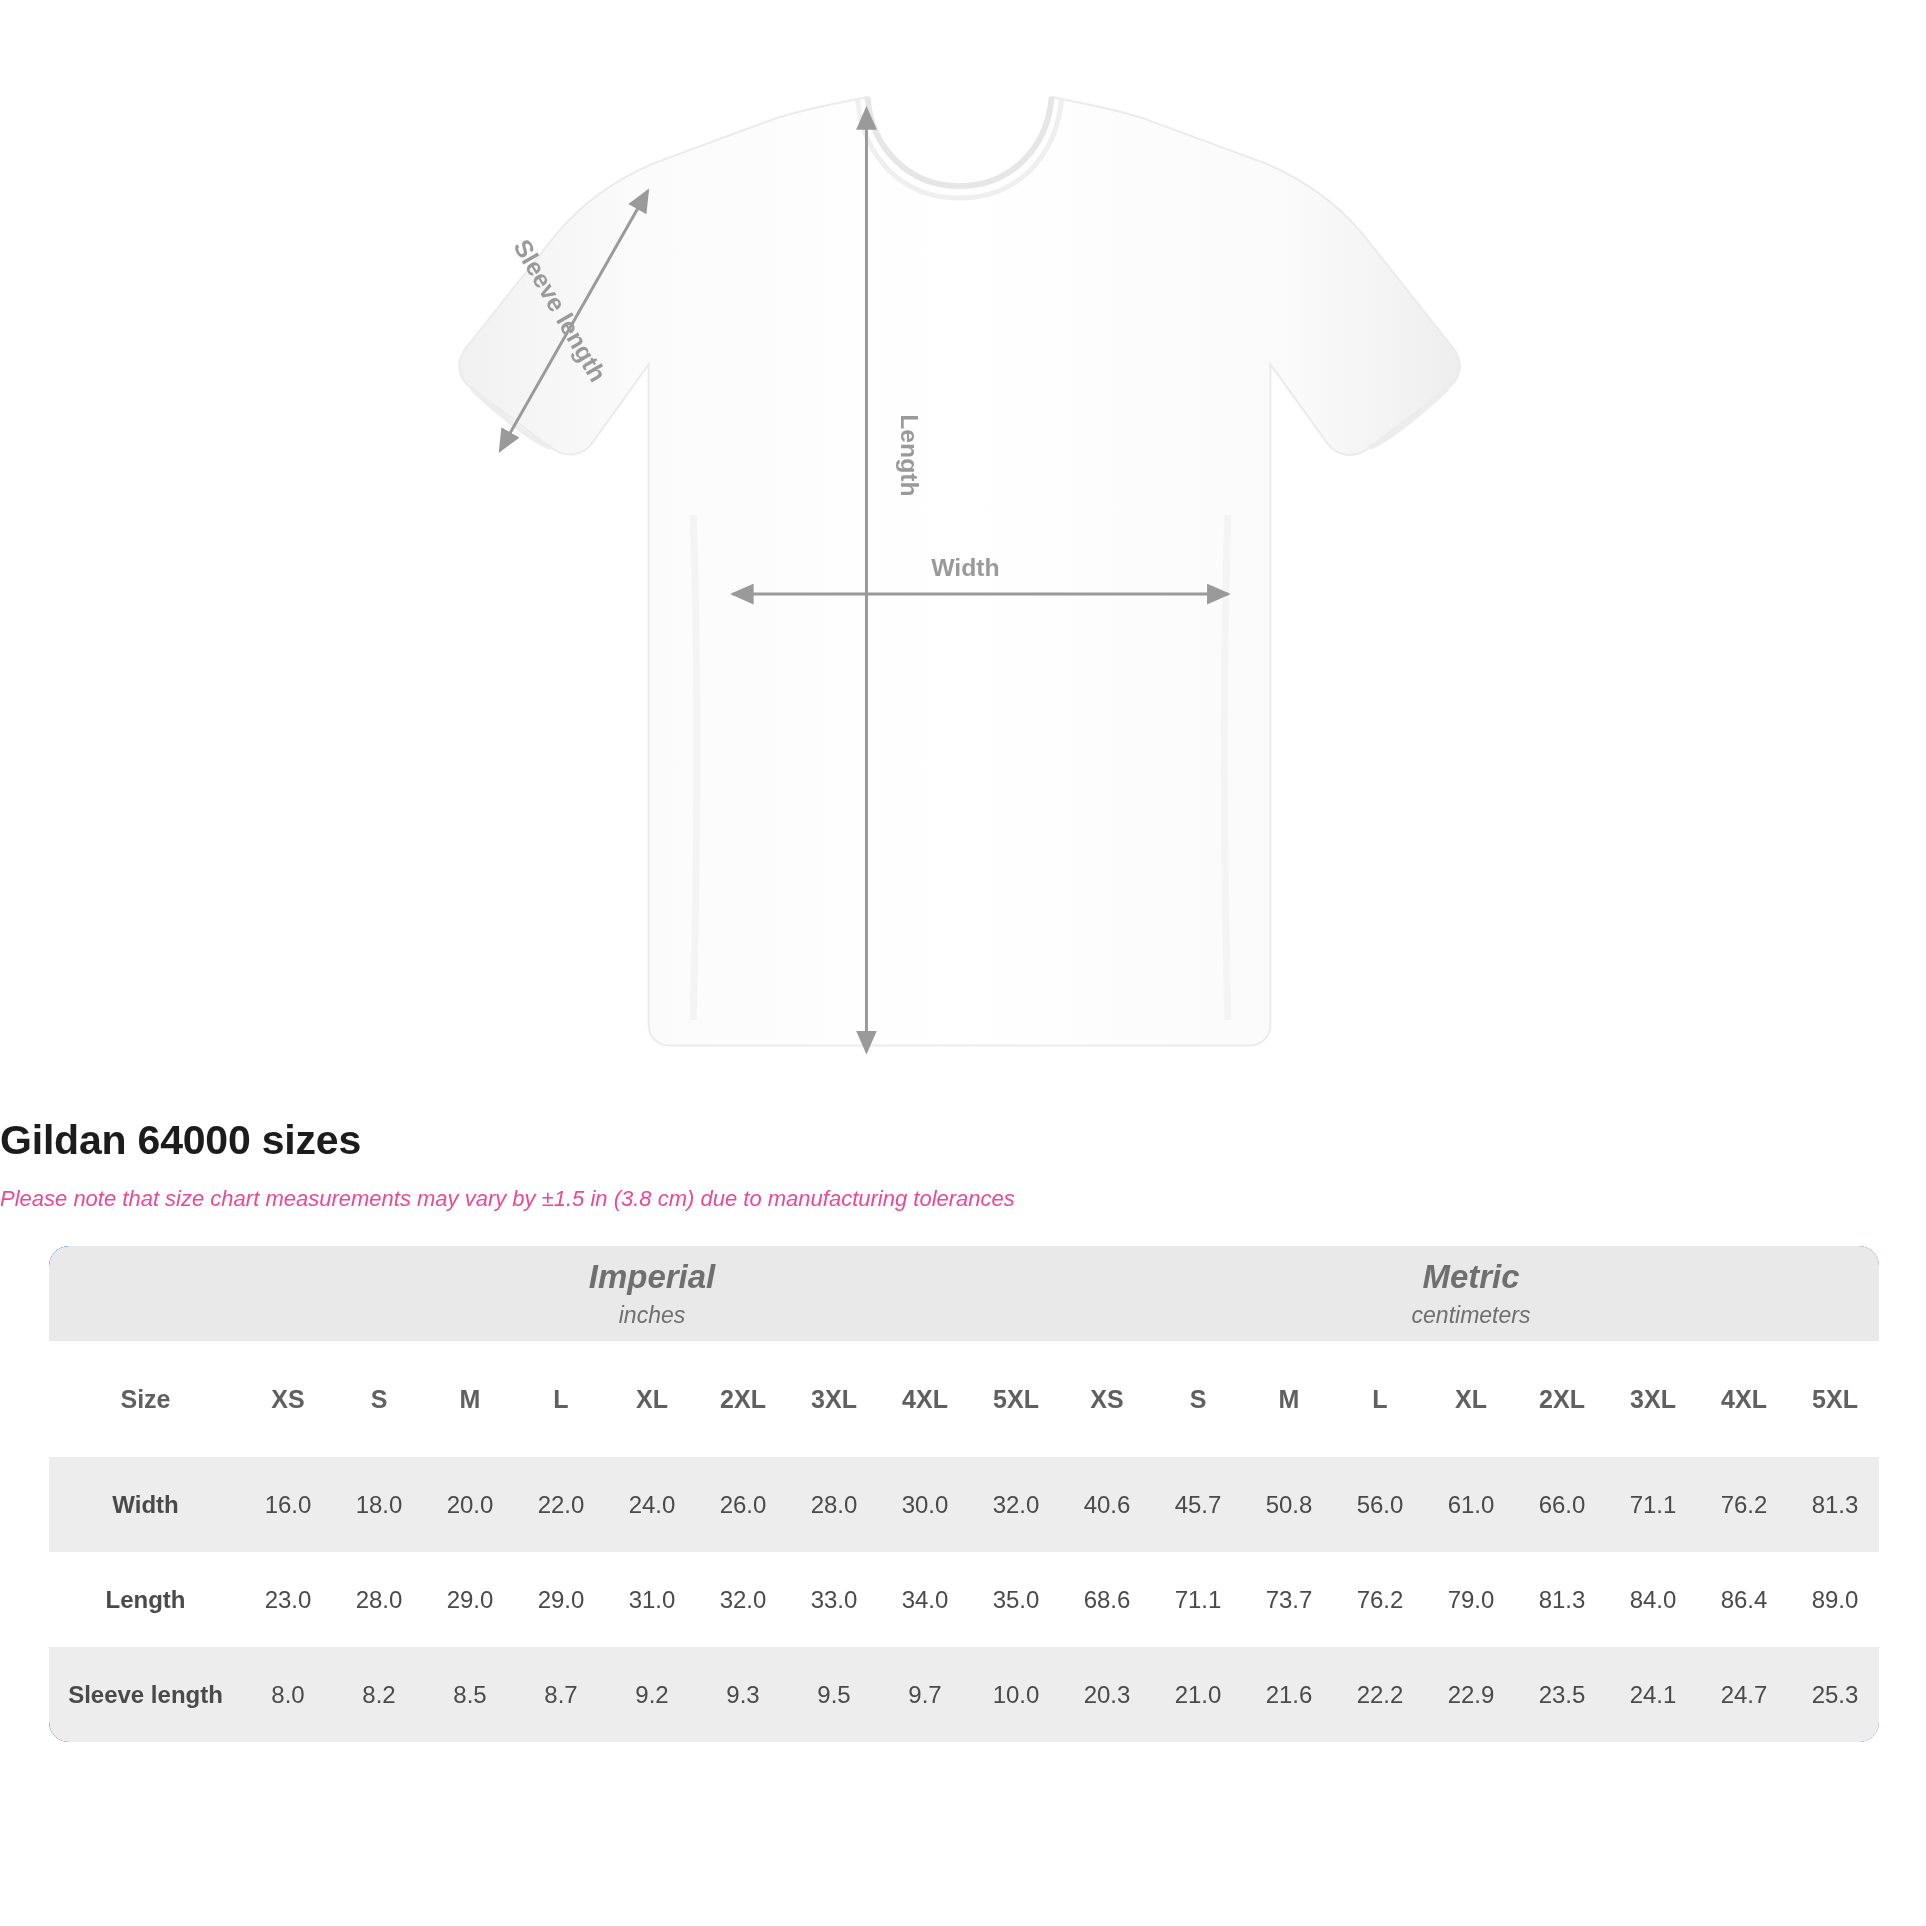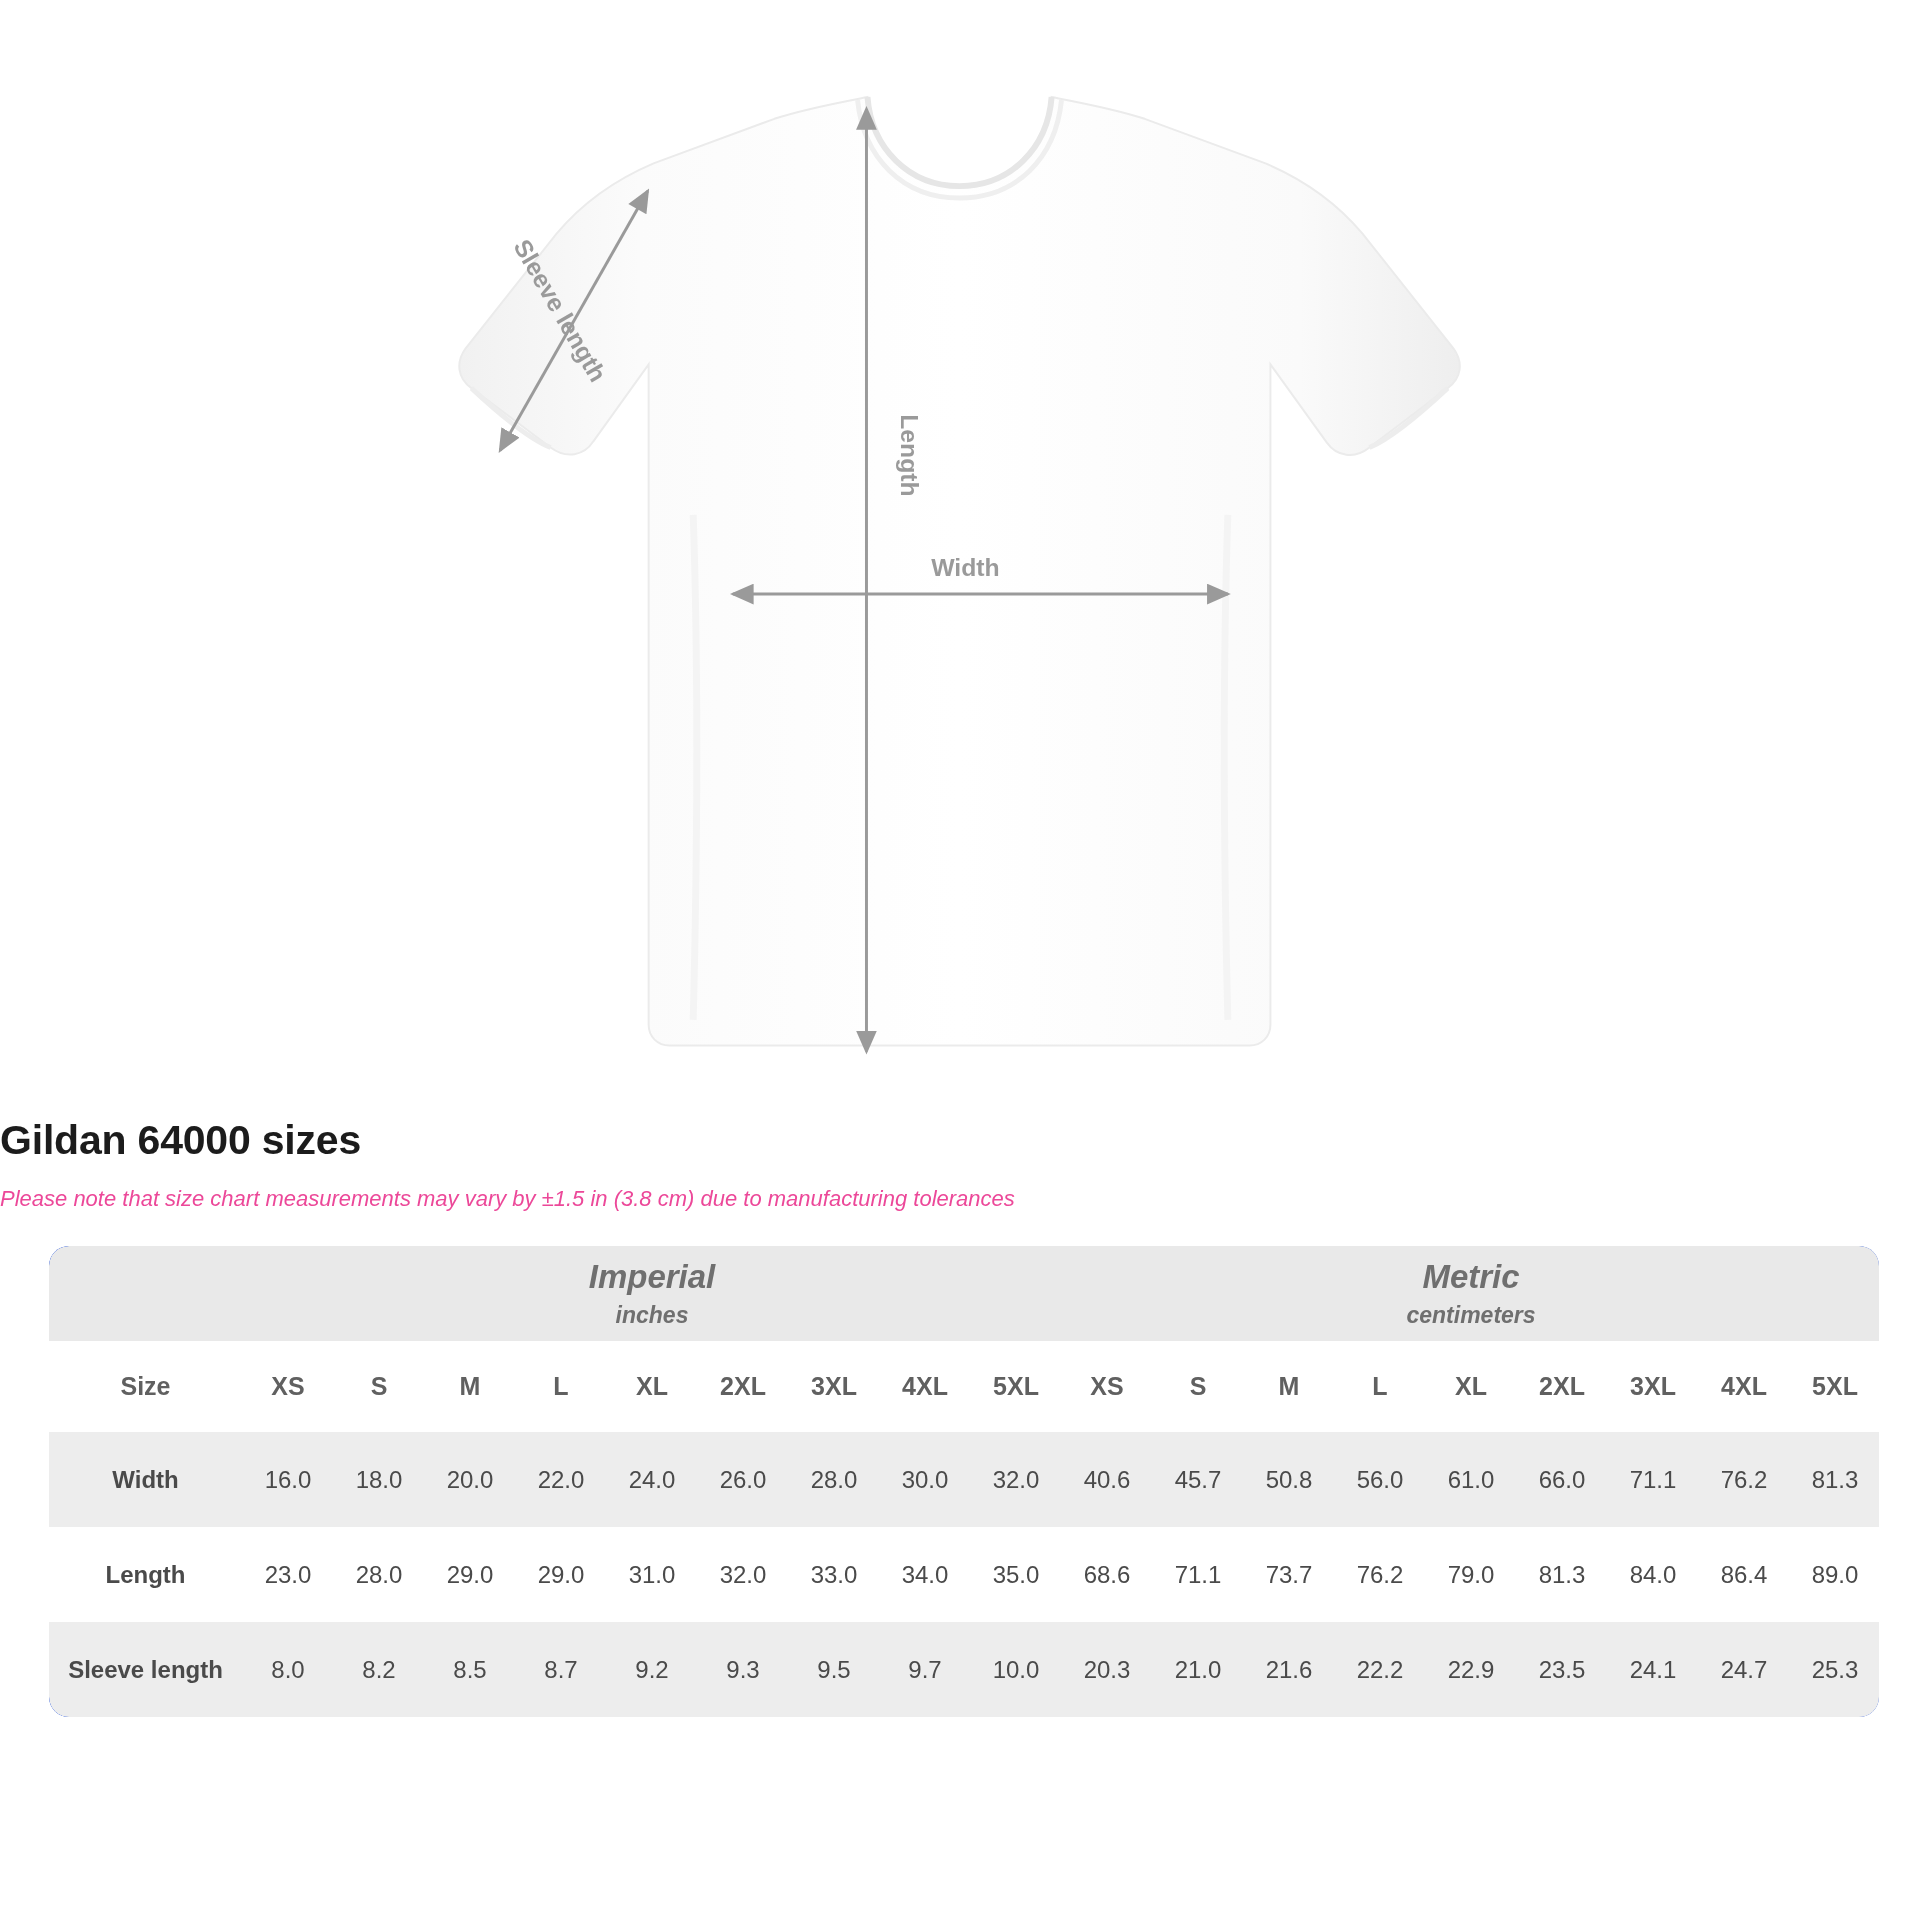--- a/index.html
+++ b/index.html
@@ -82,32 +82,32 @@
     font-size: 33px;
     font-weight: bold;
     font-style: italic;
     color: #6f6f6f;
     line-height: 1.15;
   }
   .unit-head .unit-sub {
     font-size: 23px;
     font-style: italic;
     color: #6f6f6f;
-    font-weight: bold;
+    font-weight: normal;
     margin-top: 6px;
   }
   .corner-cell {
     background: #e9e9e9;
   }
   tr.header-row td {
     background: #ffffff;
     font-weight: bold;
     font-size: 25px;
     color: #606060;
-    height: 91px;
+    height: 116px;
   }
   tr.row-alt td {
     background: #ededed;
   }
   tr.row-plain td {
     background: #ffffff;
   }
   td.rowlabel {
     font-weight: bold;
     color: #4c4c4c;

